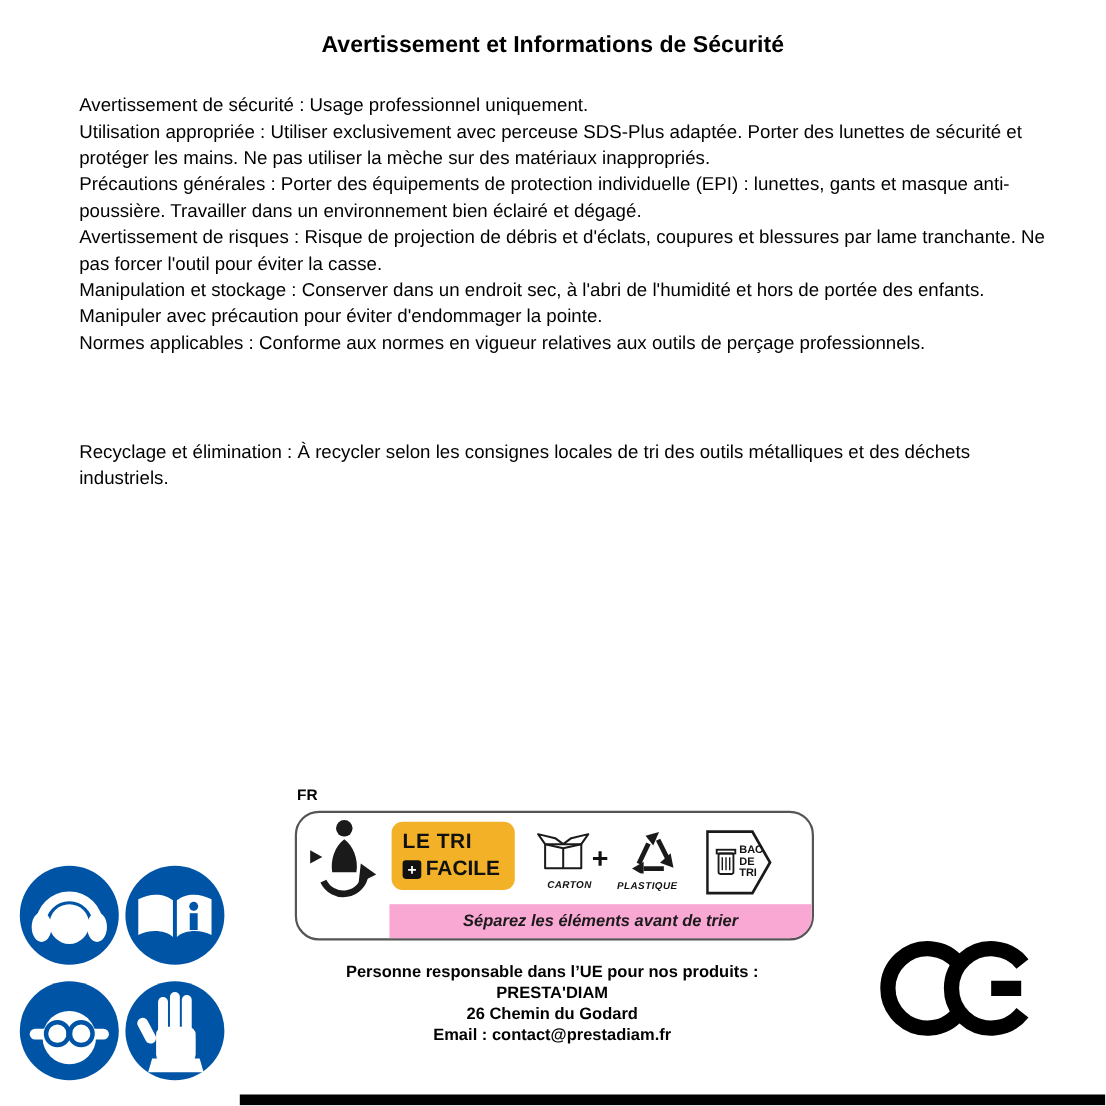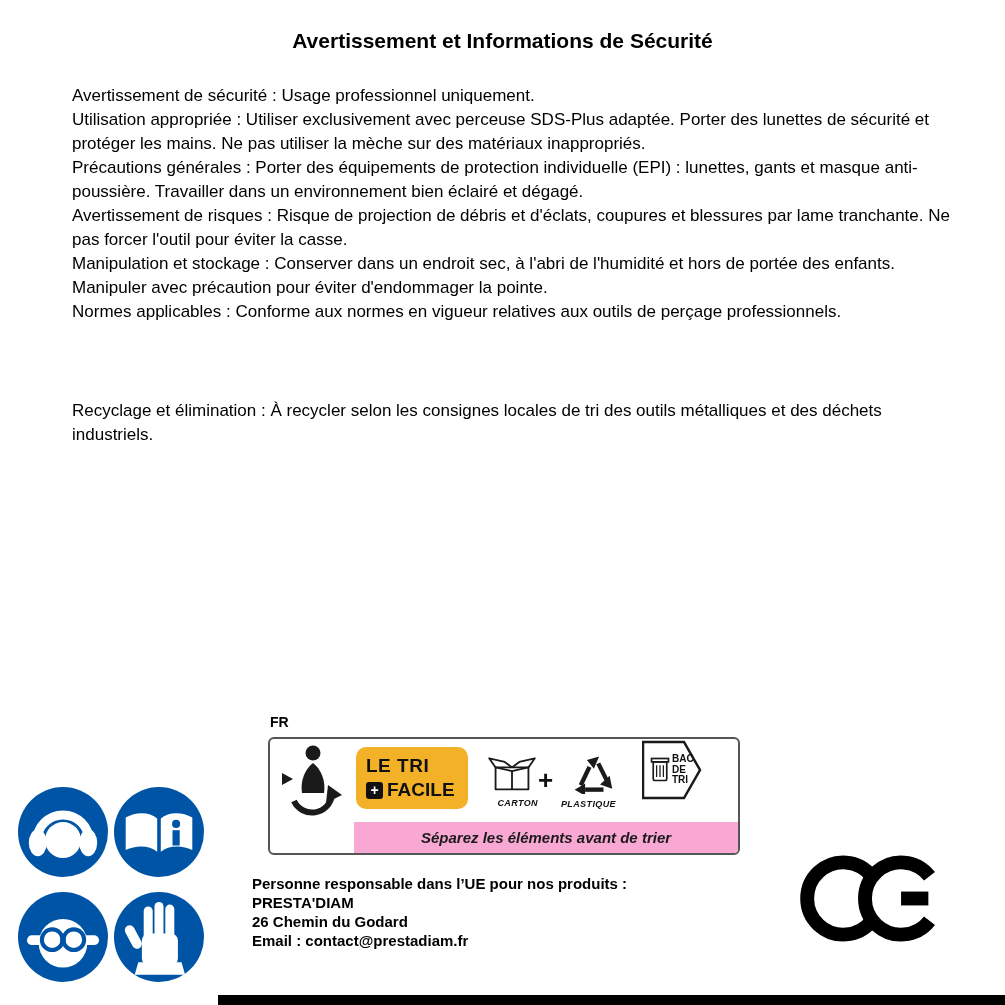--- a/index.html
+++ b/index.html
@@ -18,47 +18,47 @@
 
   
   .icons-grid { position:absolute; left:18px; top:787px; display:grid;
                 grid-template-columns:90px 90px; column-gap:6px; row-gap:15px; }
   .icon-circle { width:90px; height:90px; border-radius:50%; background:#0054a6; }
   .icon-circle svg { display:block; }
 
   
   .fr-label { position:absolute; left:270px; top:714px; font-size:14px; font-weight:bold; }
   .triman-box { position:absolute; left:268px; top:737px; width:472px; height:118px;
-                background:#fff; border:2px solid #555; border-radius:6px; overflow:hidden; }
+                background:#fff; border:2px solid #555; border-radius:22px; overflow:hidden; }
   .triman-figure { position:absolute; left:10px; top:4px; }
   .tri-badge { position:absolute; left:86px; top:8px; width:112px; height:62px;
                background:#f2b126; border-radius:10px; display:flex; flex-direction:column;
                justify-content:center; padding-left:10px; gap:2px; }
   .tri-badge .l1 { font-size:19px; font-weight:bold; letter-spacing:0.5px; color:#111; }
   .tri-badge .l2 { display:flex; align-items:center; gap:4px; font-size:19px;
                    font-weight:bold; color:#111; }
   .plus-box { display:inline-flex; width:17px; height:17px; background:#111; color:#fff;
               border-radius:3px; align-items:center; justify-content:center;
               font-size:14px; font-weight:bold; }
   .material { position:absolute; text-align:right;font-style:italic; }
   .material .mat-label { display:block; font-size:9px; font-weight:bold;
                          letter-spacing:0.4px; margin-top:1px; color:#111; }
   .mat-carton { left:210px; top:12px; width:58px; }
   .mat-plastique { left:290px; top:13px; width:56px; }
   .plus-sep { position:absolute; left:268px; top:26px; font-size:26px; font-weight:bold; color:#111; }
-  .bin-flag { position:absolute; left:372px; top:1px; width:60px; height:54px; }
+  .bin-flag { position:absolute; left:372px; top:15px; width:60px; height:54px; }
   .bin-flag .flag-outline { position:absolute; left:0; top:0; }
   .bin-flag .bin-icon { position:absolute; left:7px; top:15px; }
   .bin-flag .bin-text { position:absolute; left:30px; top:14px; font-size:10px;
                         font-weight:bold; line-height:10.5px; color:#111; }
   .tagline { position:absolute; left:84px; right:0; bottom:0; height:31px; background:#f9a8d4;
              display:flex; align-items:center; justify-content:center; font-size:15px;
              font-weight:bold; font-style:italic; color:#1a1a1a; }
 
-  .address { position:absolute; left:252px; top:874px; width:500px; text-align:left;
+  .address { position:absolute; left:252px; top:874px; width:500px; text-align:center;
              font-size:15px; font-weight:bold; line-height:19px; }
   .ce-mark { position:absolute; left:797px; top:852px; }
   .bottom-bar { position:absolute; left:218px; bottom:0; width:787px; height:10px; background:#000; }
 </style>
 </head>
 <body>
 
 <div class="canvas">
 
   <h1 class="title">Avertissement et Informations de Sécurité</h1>

